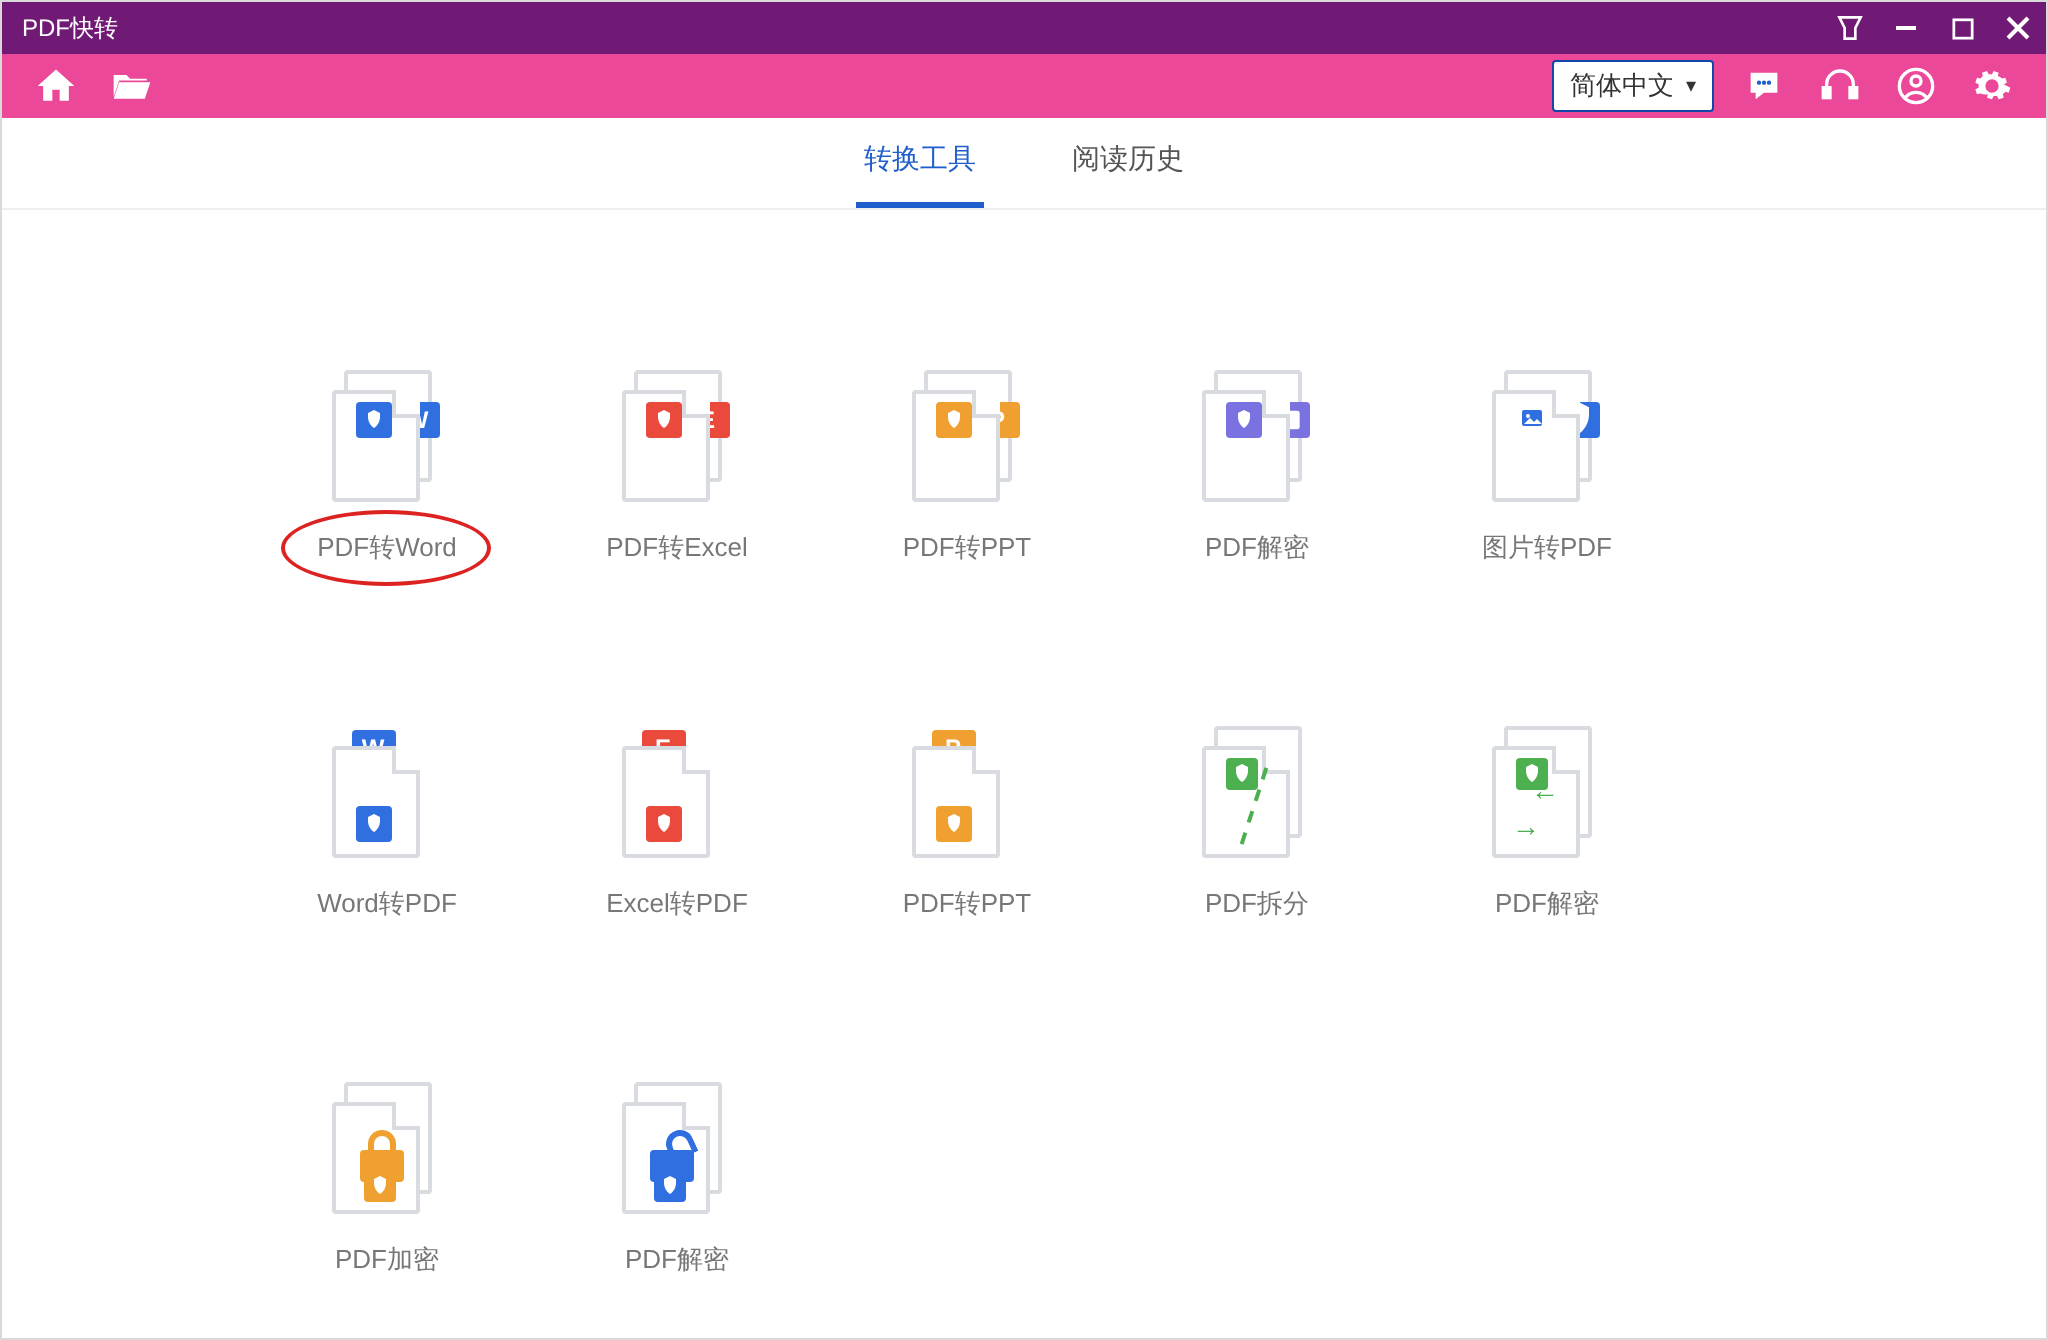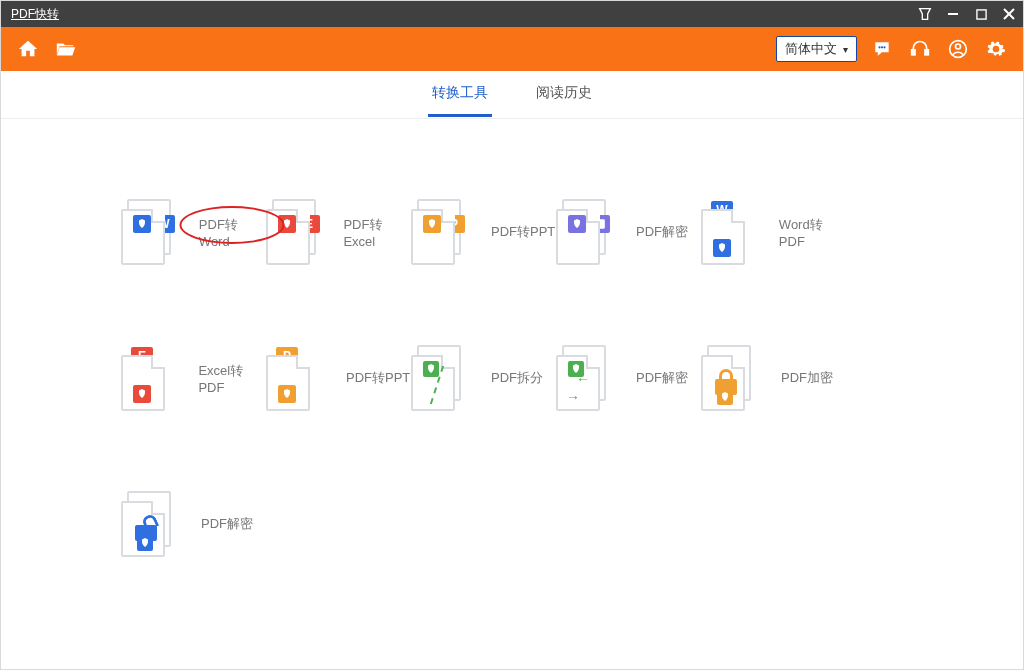--- a/index.html
+++ b/index.html
@@ -1,38 +1,38 @@
 <!DOCTYPE html>
 <html><head>
 <meta charset="utf-8">
 <style>
   * { box-sizing: border-box; margin: 0; padding: 0; font-family: "Microsoft YaHei", -apple-system, sans-serif; }
   body { width: 1024px; height: 670px; background: #fff; overflow: hidden; }
   .window { width: 1024px; height: 670px; display: flex; flex-direction: column; border: 1px solid #d9d9d9; }
 
-  .titlebar { height: 26px; background: #404040; display: flex; align-items: center; color: #fff; font-size: 12px; padding-left: 10px; text-decoration: underline; }
+  .titlebar { height: 26px; background: #701a75; display: flex; align-items: center; color: #fff; font-size: 12px; padding-left: 10px; }
   .titlebar .spacer { flex: 1; }
   .titlebar .winbtn { width: 28px; height: 26px; display:flex; align-items:center; justify-content:center; cursor:pointer; }
   .titlebar .winbtn svg, .titlebar .winbtn span { color:#fff; }
 
-  .toolbar { height: 44px; background: #f97316; display:flex; align-items:center; padding: 0 14px; }
+  .toolbar { height: 44px; background: #ec4899; display:flex; align-items:center; padding: 0 14px; }
   .toolbar .left { display:flex; gap: 12px; }
   .toolbar .iconbtn { width: 26px; height: 26px; display:flex; align-items:center; justify-content:center; cursor:pointer; }
   .toolbar .right { margin-left:auto; display:flex; align-items:center; gap: 12px; }
   .lang-select { background:#fff; border:1px solid #1148a8; border-radius:2px; height: 26px; display:flex; align-items:center; padding: 0 8px; gap: 6px; cursor:pointer; font-size:13px; color:#333; }
   .lang-select .tri { font-size:10px; color:#333; }
 
   .tabs { height: 48px; display:flex; align-items:center; justify-content:center; gap: 40px; border-bottom:1px solid #eee; font-size:14px; }
   .tab { padding: 12px 4px; color:#555; cursor:pointer; border-bottom: 3px solid transparent; }
   .tab.active { color:#1f5ecc; border-bottom-color:#1f5ecc; }
 
   .content { flex:1; padding: 80px 120px 30px 120px; }
   .grid { display:grid; grid-template-columns: repeat(5, 145px); gap: 80px 0px; justify-content: start; }
 
-  .tool { display:flex; flex-direction:row; align-items:center; gap: 24px; cursor:pointer; position:relative; }
+  .tool { display:flex; flex-direction:column; align-items:center; gap: 14px; cursor:pointer; position:relative; }
   .tool .label { font-size:13px; color:#777; position:relative; }
 
   .ficon { width: 56px; height: 66px; position:relative; }
   .page { position:absolute; border:2px solid #d8dbe0; border-radius:2px; background:#fff; }
   .page.back { left:6px; top:0; width: 44px; height: 56px; }
   .page.front { left:0; top:10px; width: 44px; height: 56px; }
   .fold { position:absolute; right:-2px; top:-2px; width:14px; height:14px; background:#fff; border-left:2px solid #d8dbe0; border-bottom:2px solid #d8dbe0; }
   .pdfmark { position:absolute; top:4px; left:10px; width:16px; height:16px; border-radius:50%; display:flex; align-items:center; justify-content:center; }
   .pdfmark svg{ width:12px; height:12px }
   .badge { position:absolute; right:-6px; top:14px; width:22px; height:18px; display:flex; align-items:center; justify-content:center; font-weight:bold; font-size:12px; color:#fff; border-radius:2px; }
@@ -209,20 +209,43 @@
                   <path d="M12 2 L18 5 V9 C18 14 15 18 12 20 C9 18 6 14 6 9 V5 Z"></path>
                   <path d="M12 6 L12 14 M8 10 L16 10" stroke="#fff" stroke-width="2"></path>
                 </svg>
               </div>
               <div class="fold"></div>
             </div>
           </div>
           <div class="label">PDF解密</div>
         </div>
         <div class="tool">
+          <div class="ficon v1img">
+            <div class="page back">
+              <div class="badge" style="background: rgb(47, 111, 224);">
+                <svg viewBox="0 0 24 24" fill="#fff">
+                  <path d="M12 2 L18 5 V9 C18 14 15 18 12 20 C9 18 6 14 6 9 V5 Z"></path>
+                  <path d="M12 6 L12 14 M8 10 L16 10" stroke="#fff" stroke-width="2"></path>
+                </svg>
+              </div>
+            </div>
+            <div class="page front">
+              <div class="pdfmark">
+                <svg viewBox="0 0 24 24" fill="#2f6fe0">
+                  <rect x="2" y="4" width="20" height="16" rx="2"></rect>
+                  <circle cx="8" cy="10" r="2" fill="#fff"></circle>
+                  <path d="M4 18 L10 12 L14 16 L17 13 L22 18 Z" fill="#fff"></path>
+                </svg>
+              </div>
+              <div class="fold"></div>
+            </div>
+          </div>
+          <div class="label">图片转PDF</div>
+        </div>
+        <div class="tool">
           <div class="ficon v2">
             <div class="page back"></div>
             <div class="badge2" style="background: rgb(47, 111, 224);">W</div>
             <div class="page front">
               <div class="pdfmark" style="background: rgb(47, 111, 224); width: 18px; height: 18px; border-radius: 2px; top: auto; bottom: 6px;">
                 <svg viewBox="0 0 24 24" fill="#fff">
                   <path d="M12 2 L18 5 V9 C18 14 15 18 12 20 C9 18 6 14 6 9 V5 Z"></path>
                   <path d="M12 6 L12 14 M8 10 L16 10" stroke="#fff" stroke-width="2"></path>
                 </svg>
               </div>

